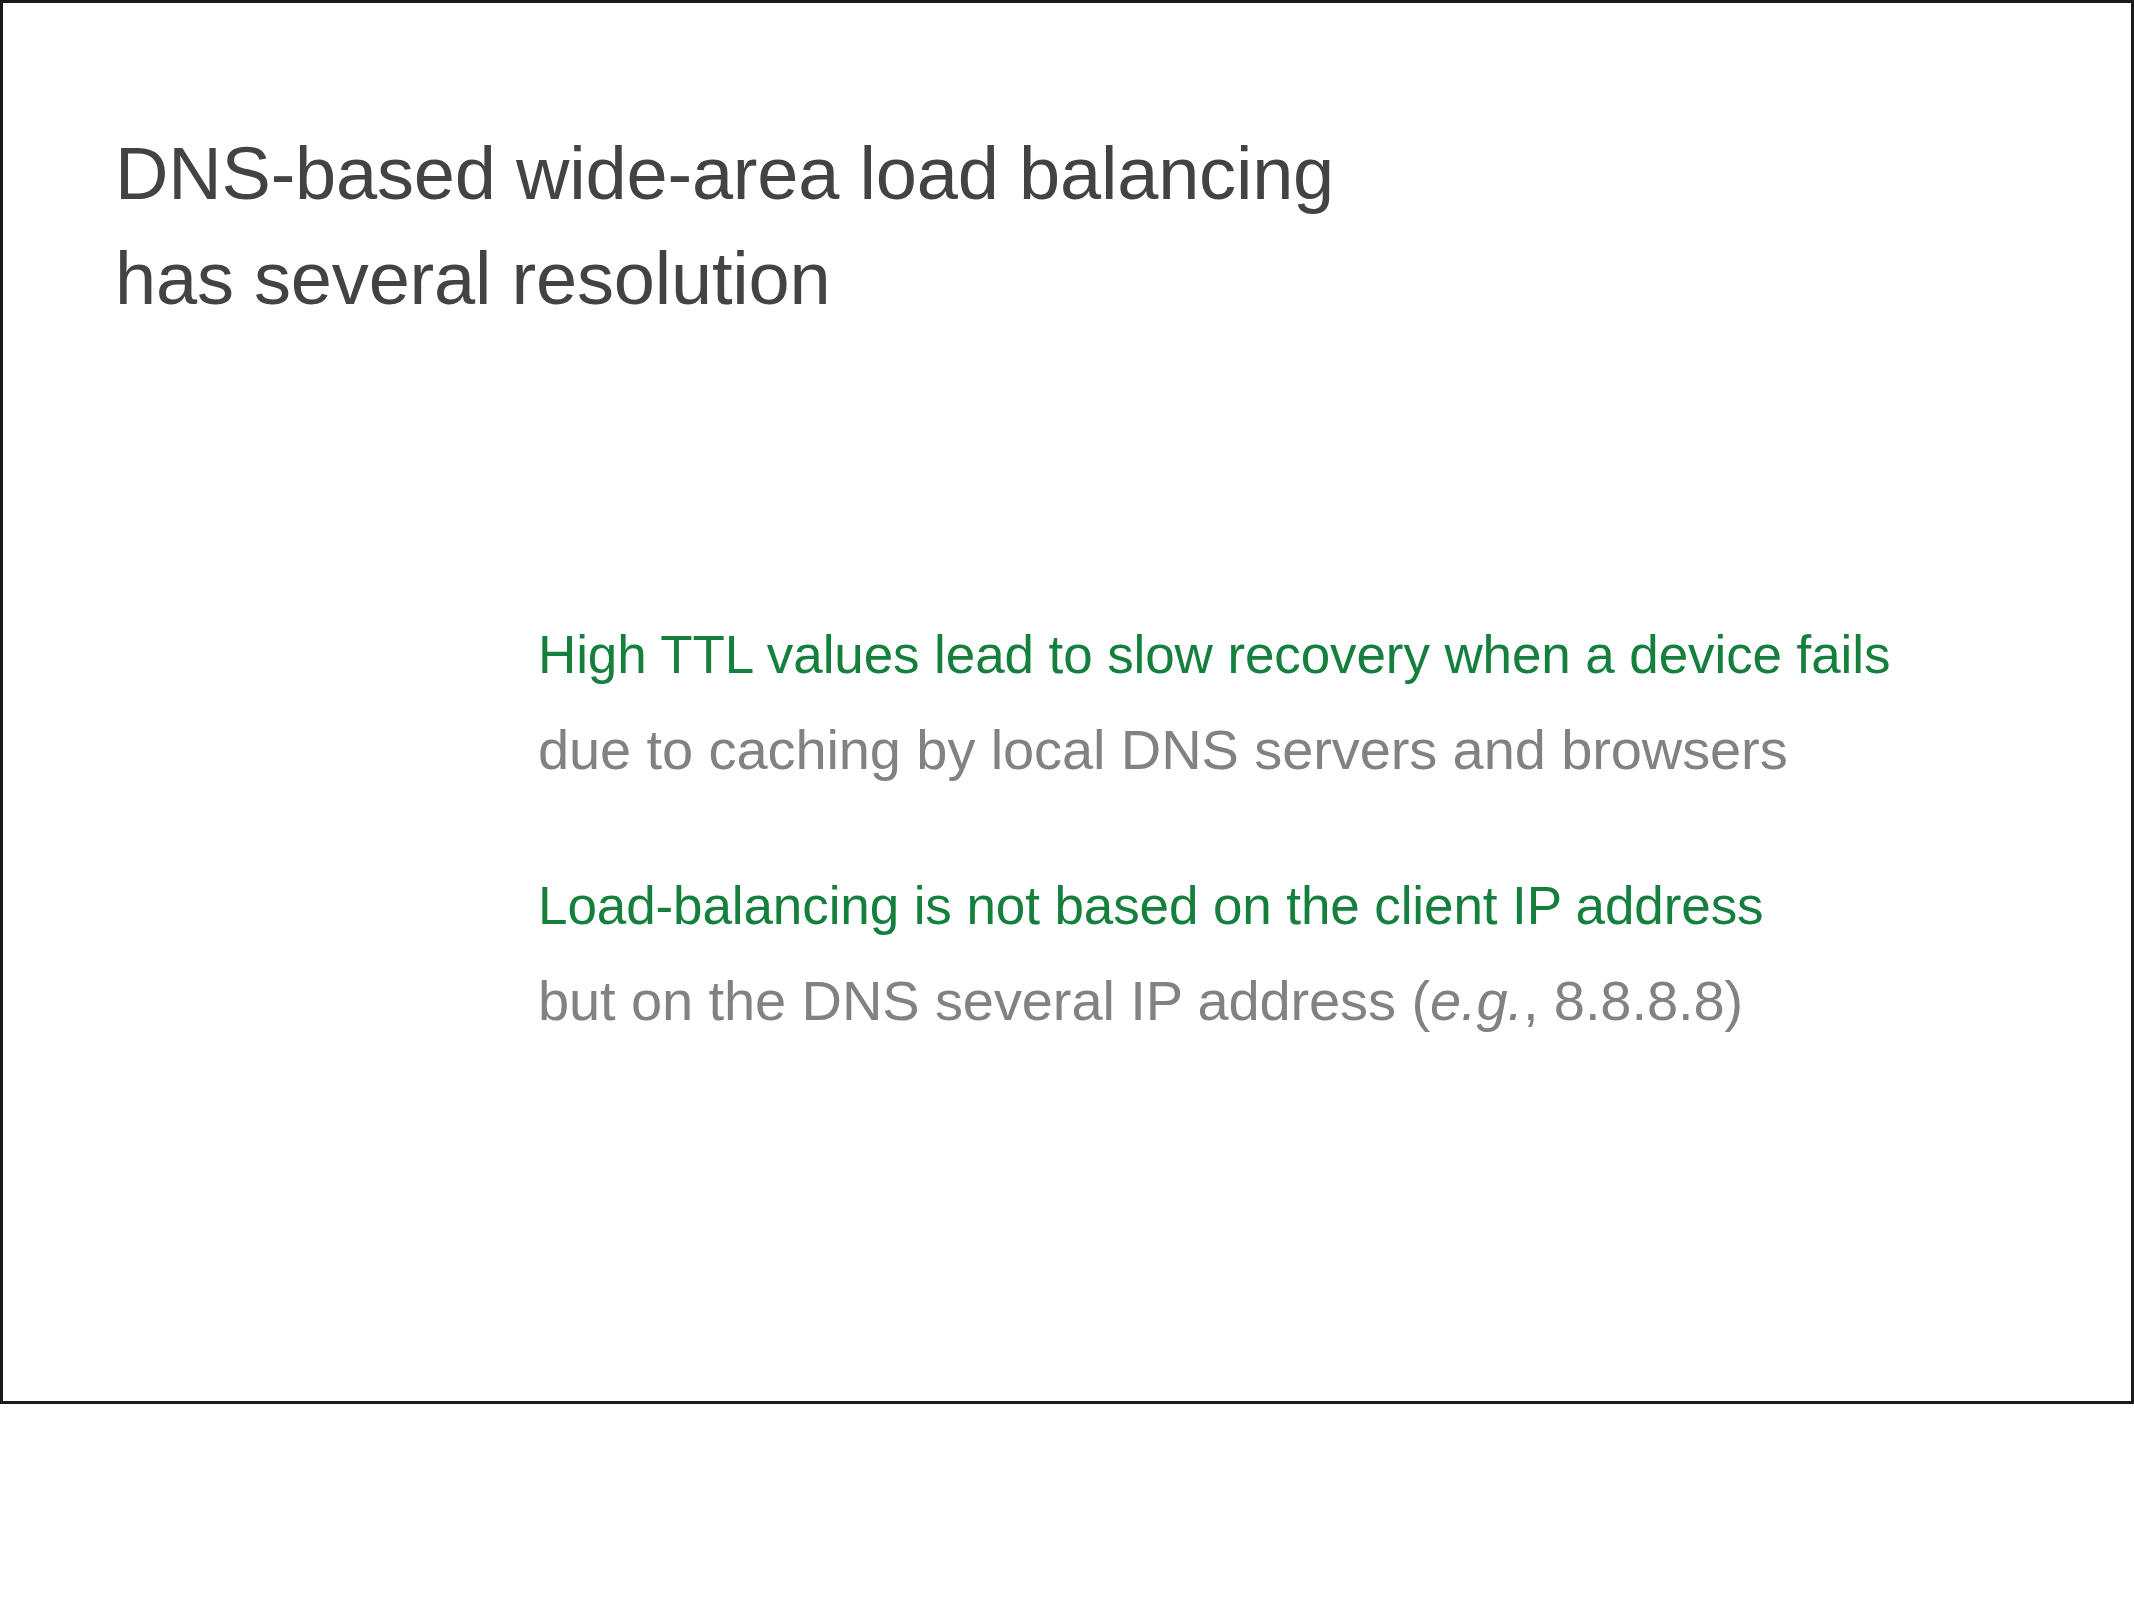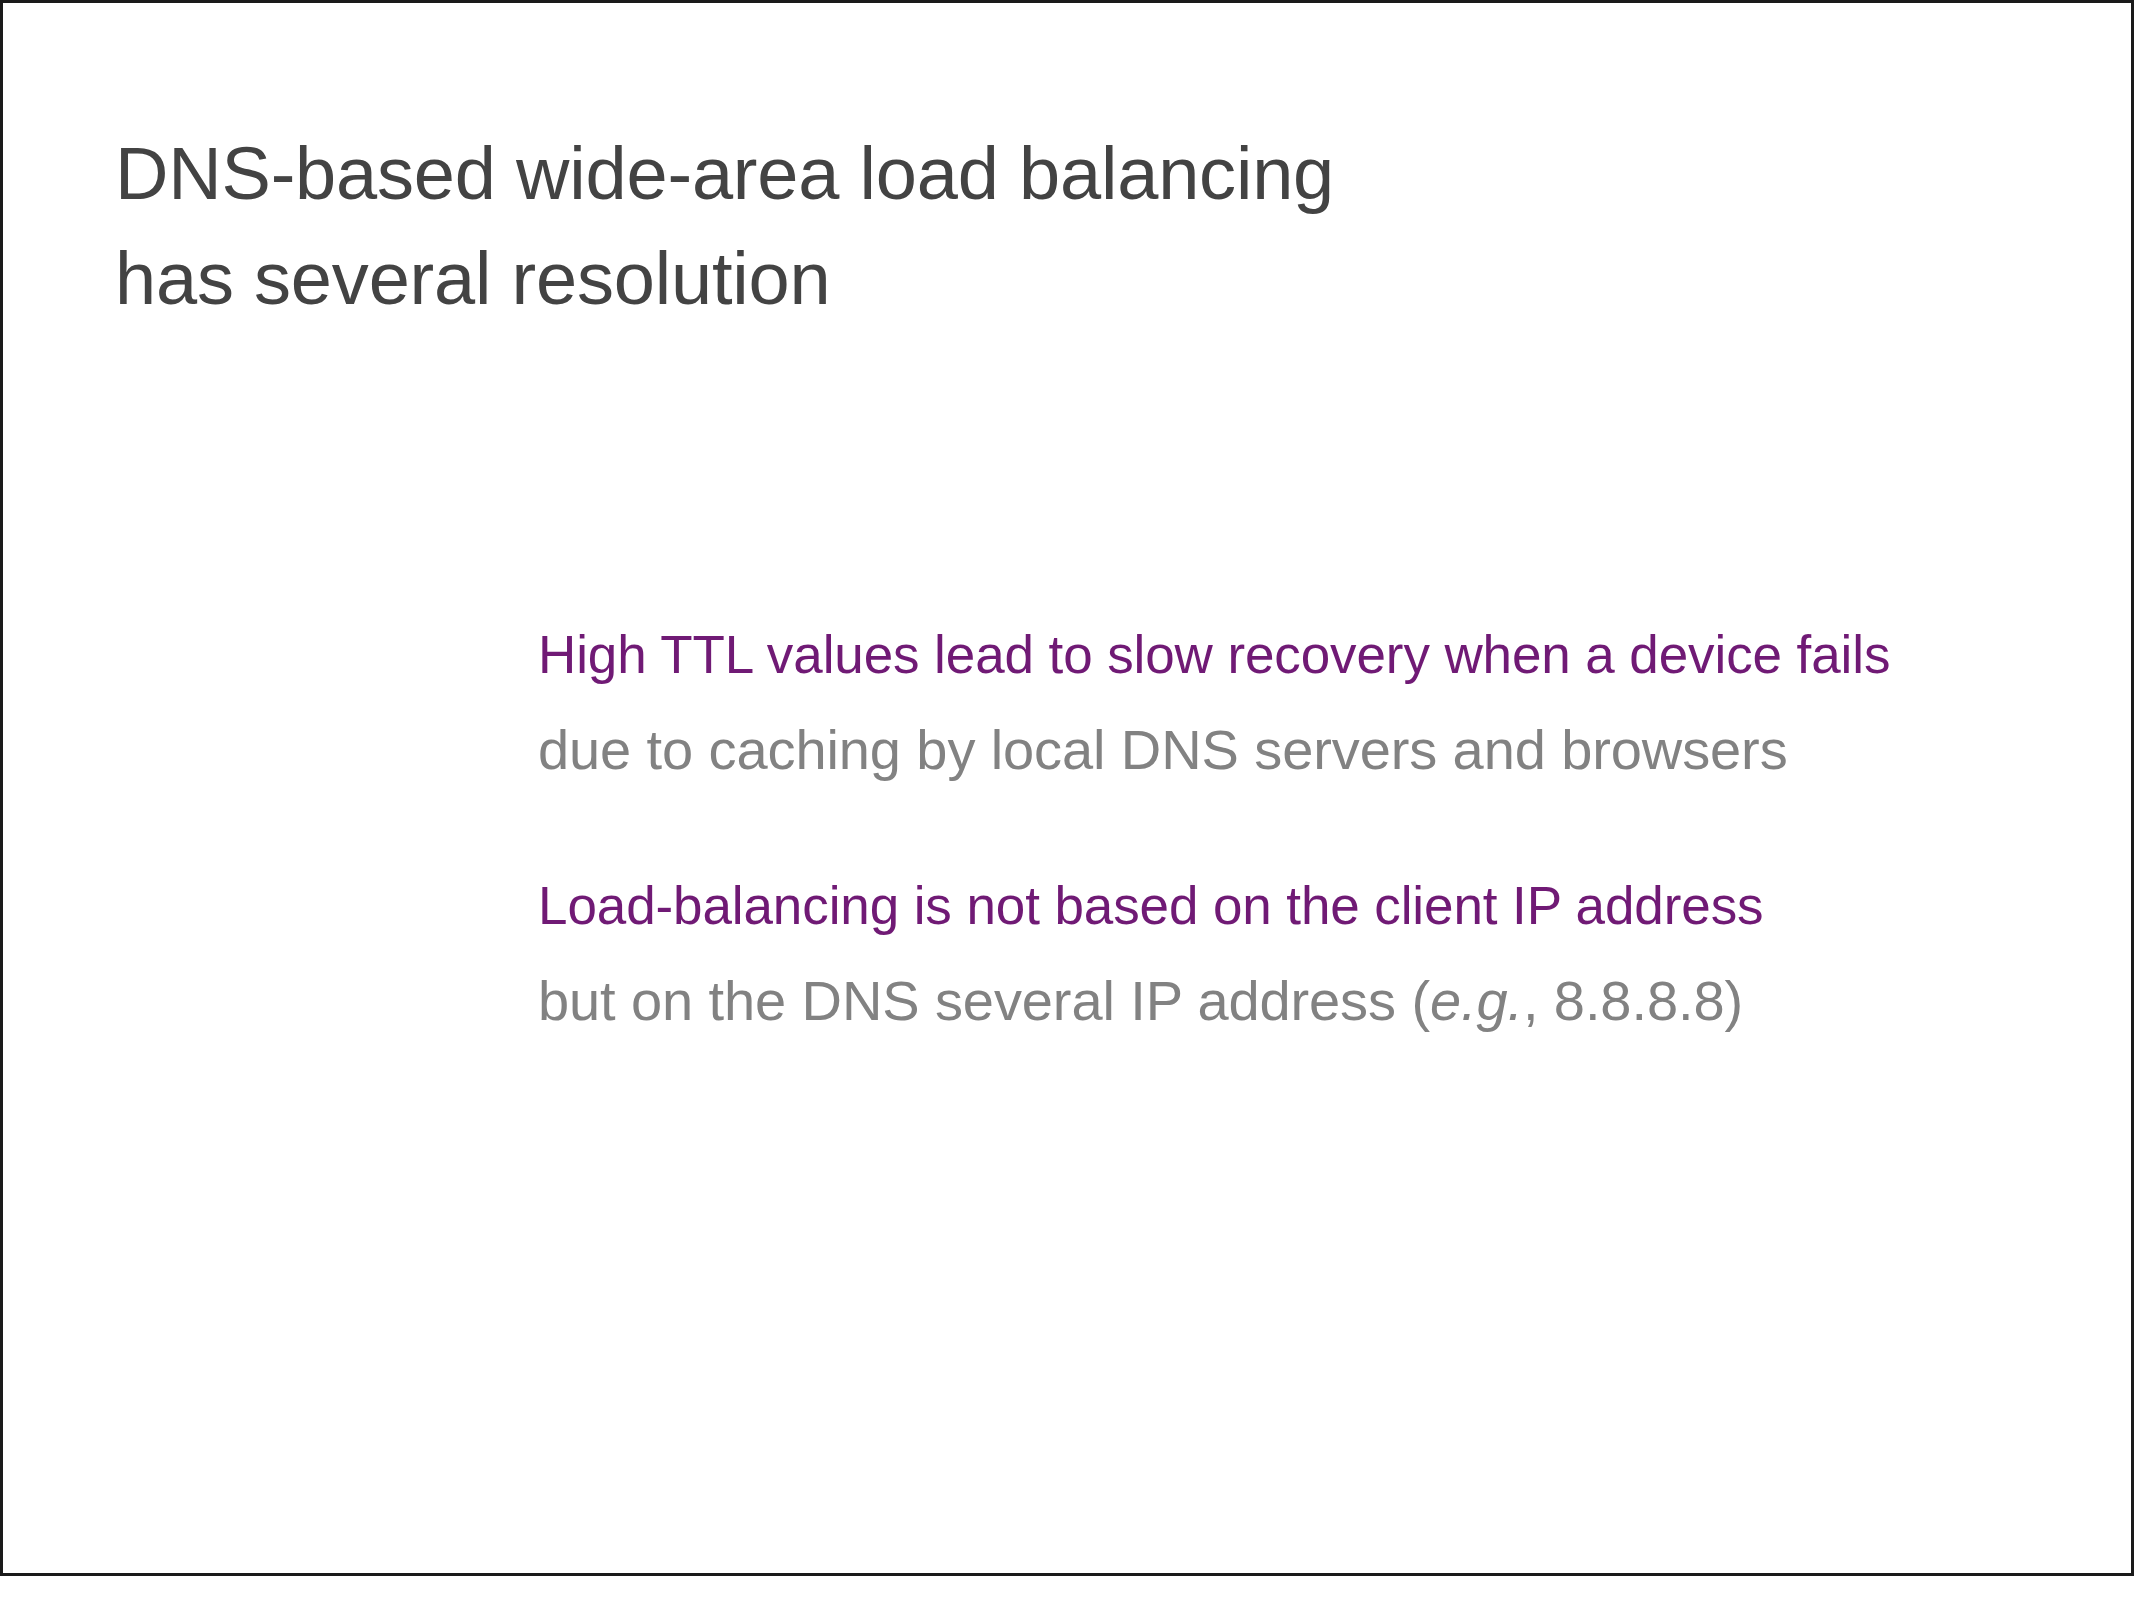--- a/index.html
+++ b/index.html
@@ -7,21 +7,21 @@
     padding: 0;
     background: #ffffff;
   }
   body {
     font-family: "Liberation Sans", "DejaVu Sans", sans-serif;
   }
 
   .slide {
     position: relative;
     width: 2134px;
-    height: 1576px;
+    height: 1404px;
     background: #ffffff;
     box-sizing: border-box;
     border: 3px solid #1a1a1a;
     overflow: hidden;
   }
 
   
   .title-block {
     position: absolute;
     left: 112px;
@@ -47,21 +47,21 @@
   .bullet-group {
     margin-bottom: 90px;
   }
   .bullet-group:last-child {
     margin-bottom: 6px;
   }
   .bullet-head {
     font-size: 53px;
     line-height: 1.22;
     font-weight: 400;
-    color: #701a75;
+    color: #15803d;
     letter-spacing: -0.1px;
     white-space: nowrap;
   }
   .bullet-sub {
     font-size: 56px;
     line-height: 1.22;
     font-weight: 400;
     color: #828282;
     letter-spacing: -0.1px;
     margin-top: 28px;

